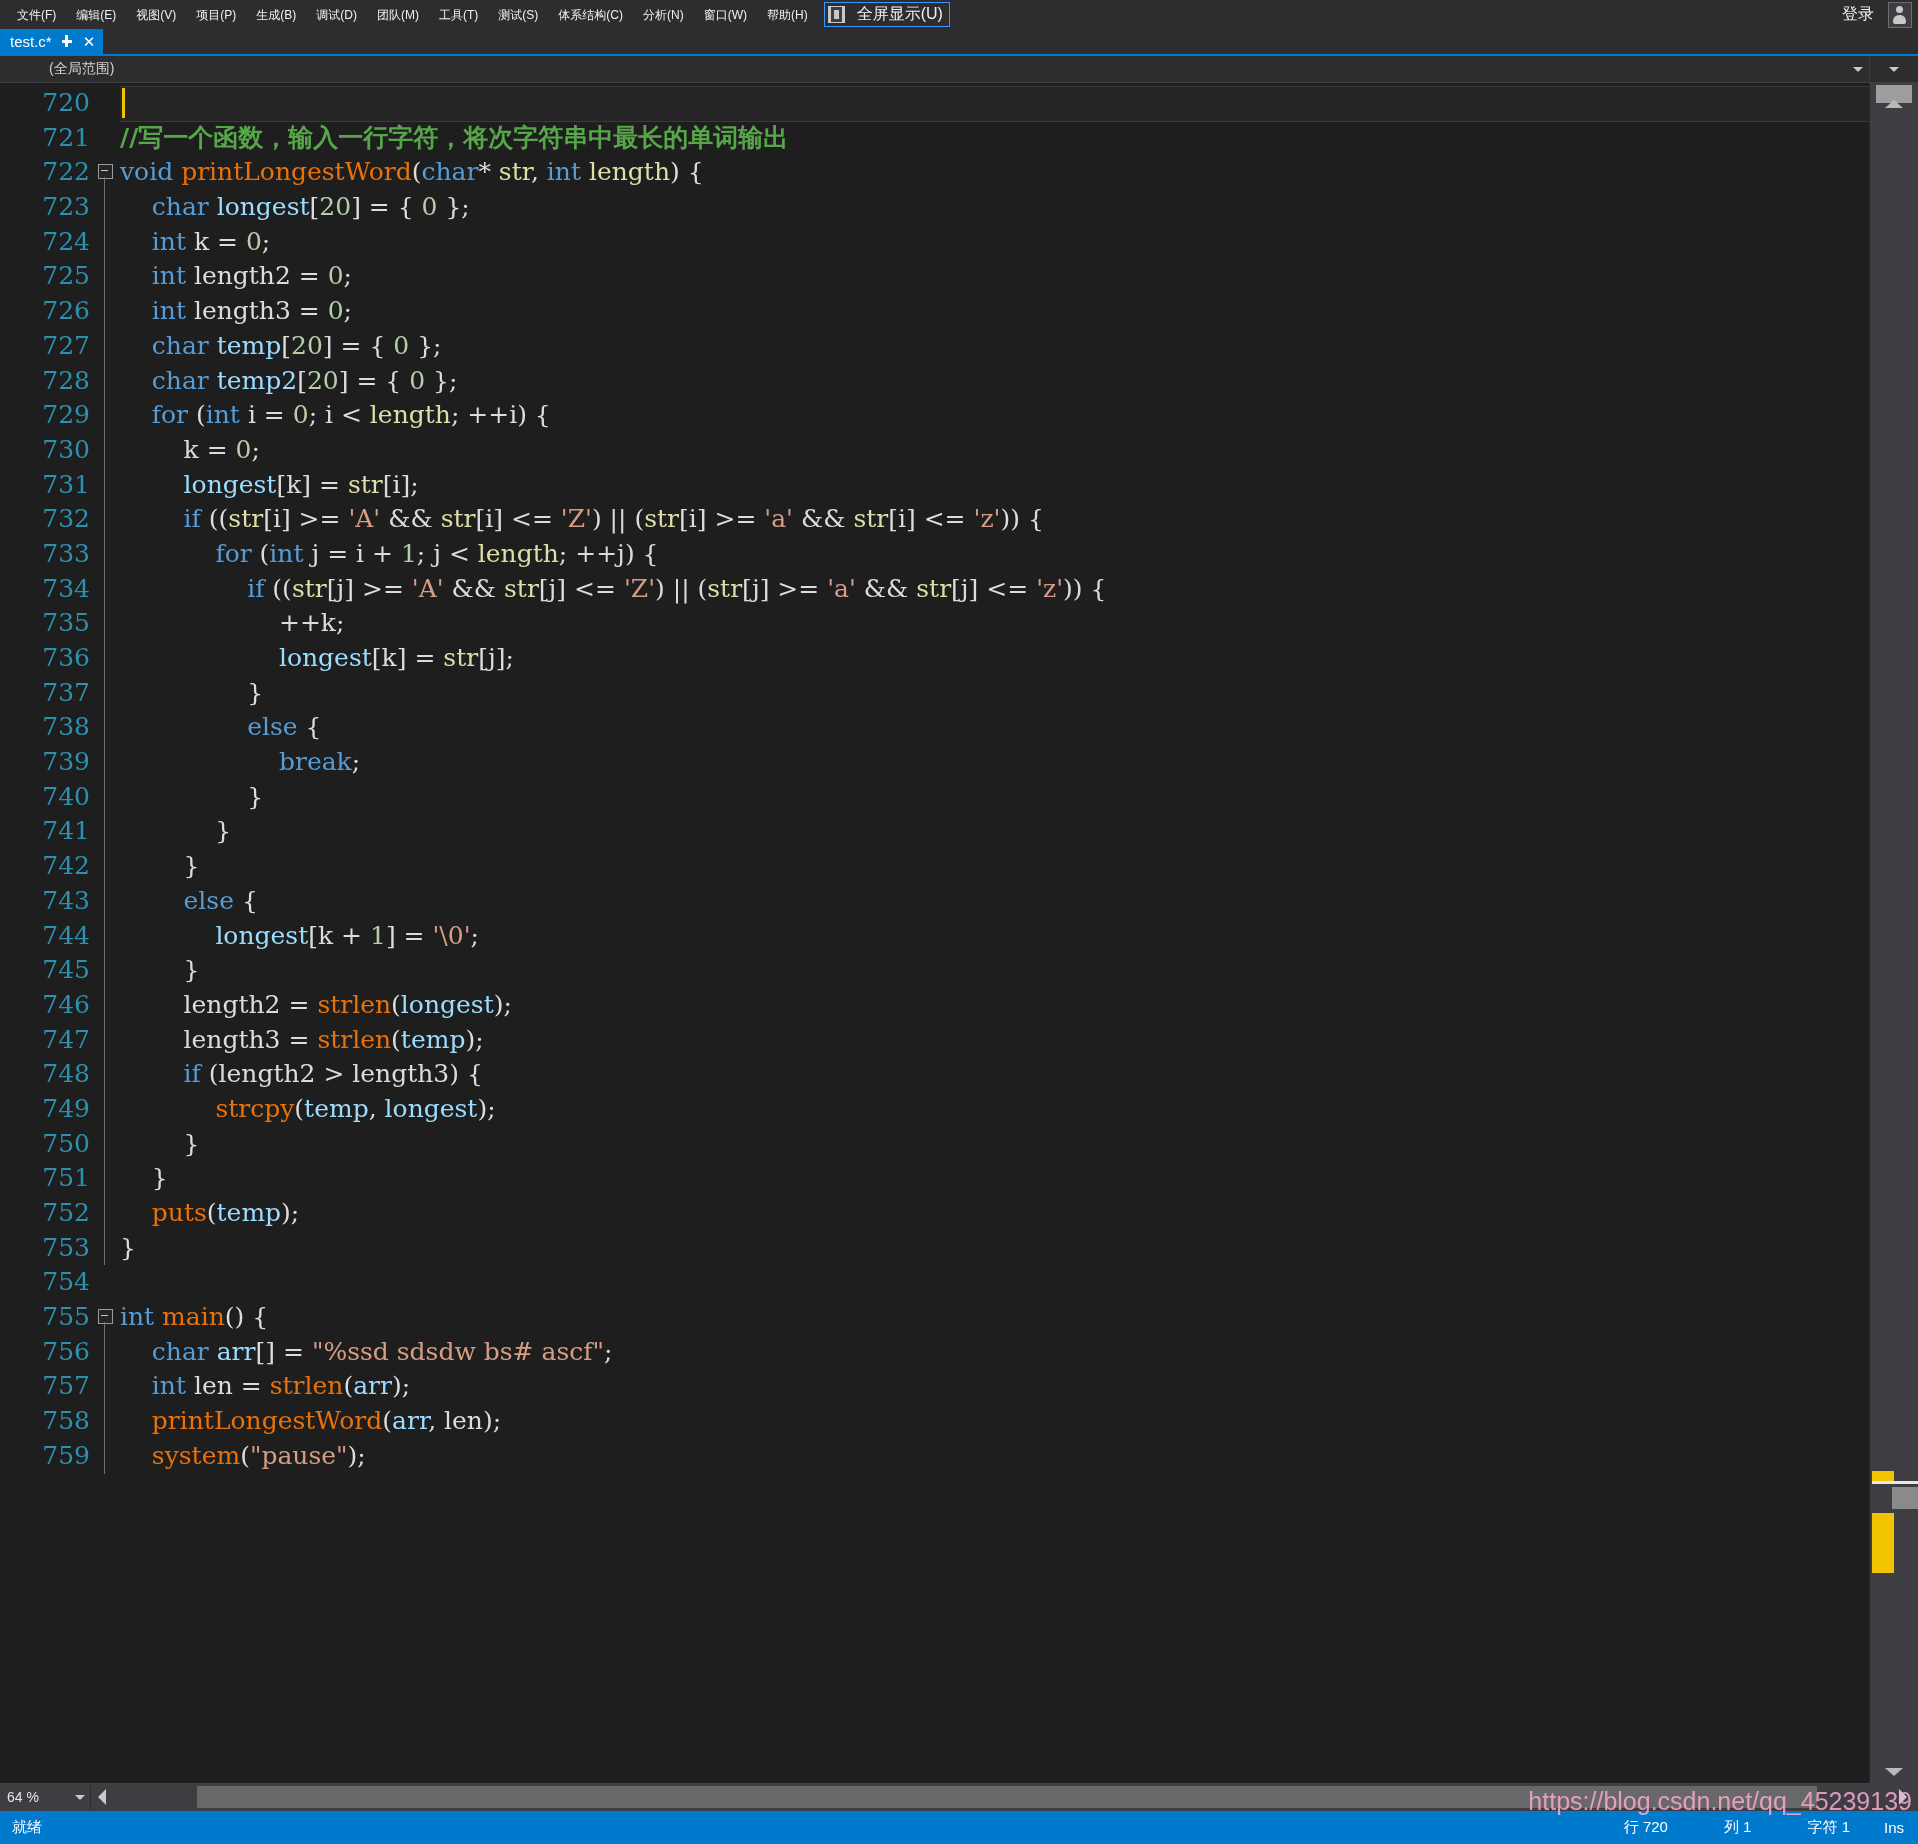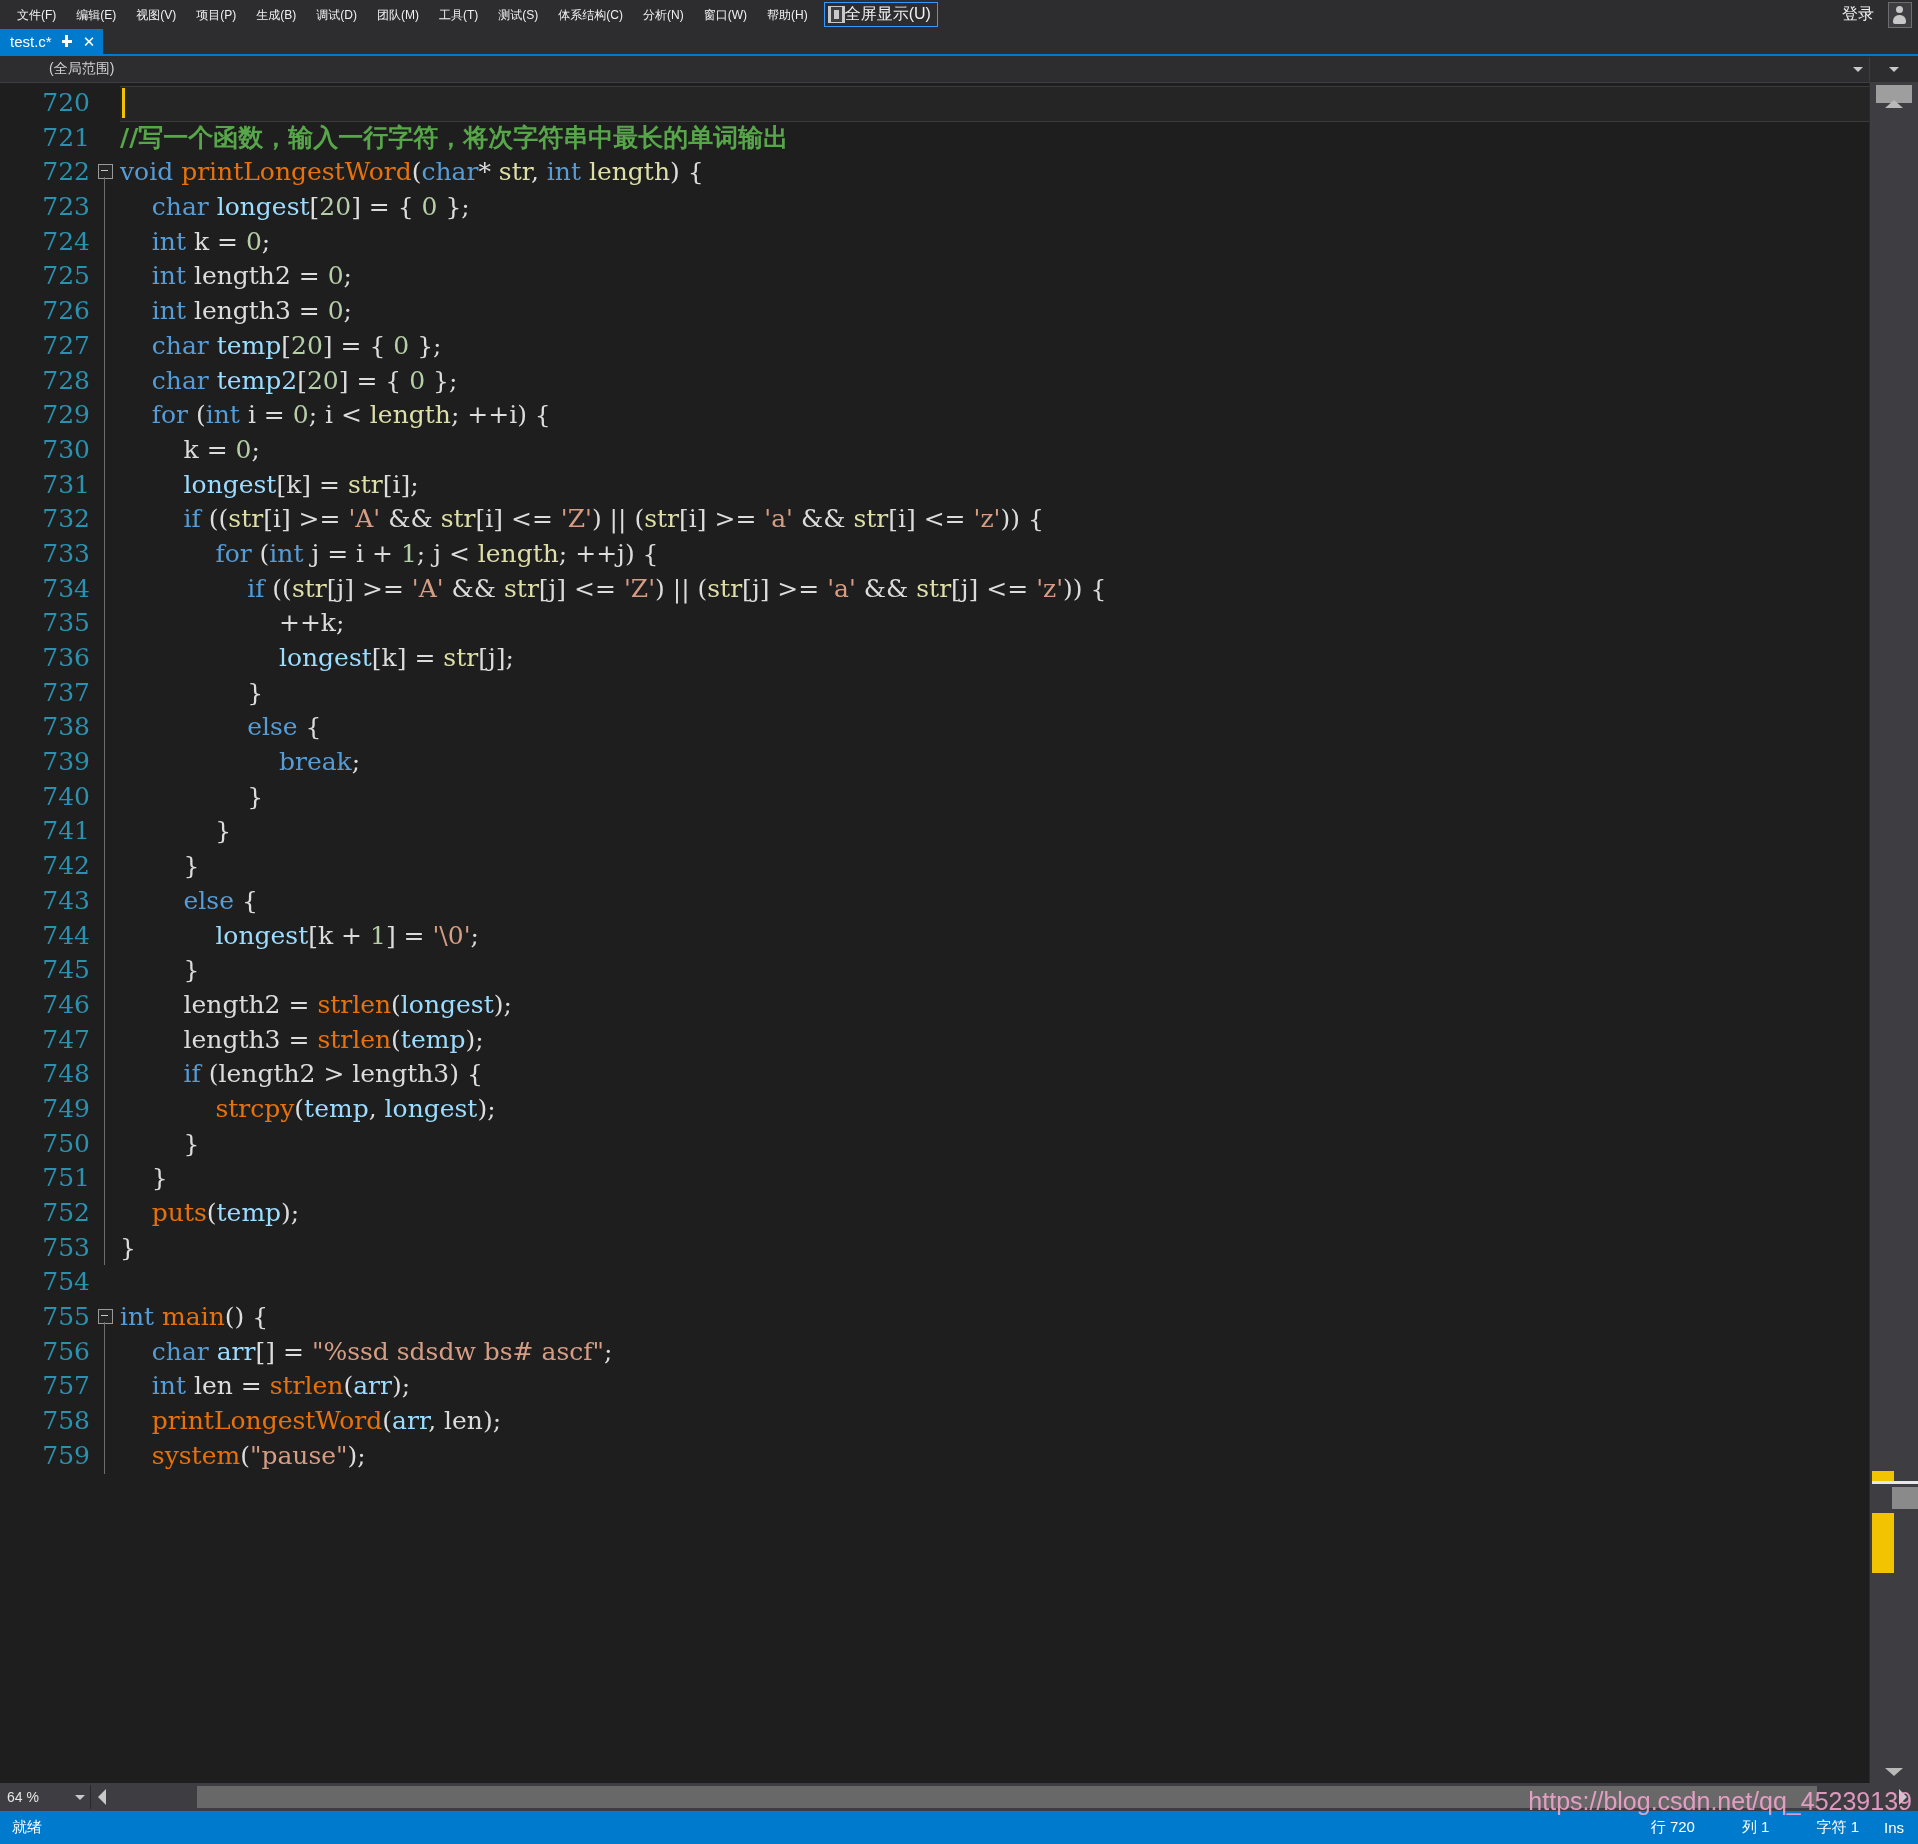--- a/index.html
+++ b/index.html
@@ -32,21 +32,21 @@
     white-space: nowrap;
     line-height: 20px;
   }
   .menu-item:first-child { margin-left: 8px; }
   .fullscreen-chip {
     display: flex; align-items: center;
     border: 1px solid #3399FF;
     background: #2D2D30;
     padding: 1px 6px 1px 3px;
     margin-left: 6px;
-    gap: 0;
+    gap: 12px;
   }
   .fullscreen-chip .fs-ico {
     width: 17px; height: 17px;
     display: inline-block;
     position: relative;
     background: #C8C8C8;
   }
   .fullscreen-chip .fs-ico::before {
     content: "";
     position: absolute;
@@ -315,21 +315,21 @@
     flex: none;
     background: #007ACC;
     display: flex; align-items: center;
     color: #FFFFFF;
     font-size: 15px;
     position: relative;
   }
   .st-ready { padding-left: 12px; }
   .st-right {
     position: absolute; right: 0; top: 0; height: 33px;
-    display: flex; align-items: center; gap: 3px;
+    display: flex; align-items: center; gap: 12px;
   }
   .st-cell { padding: 0 22px; white-space: nowrap; }
   .st-ins { padding-right: 14px; }
 
   .watermark {
     position: absolute;
     right: 6px; bottom: 28px;
     color: #f9a8d4;
     opacity: 0.85;
     font-size: 25px;

